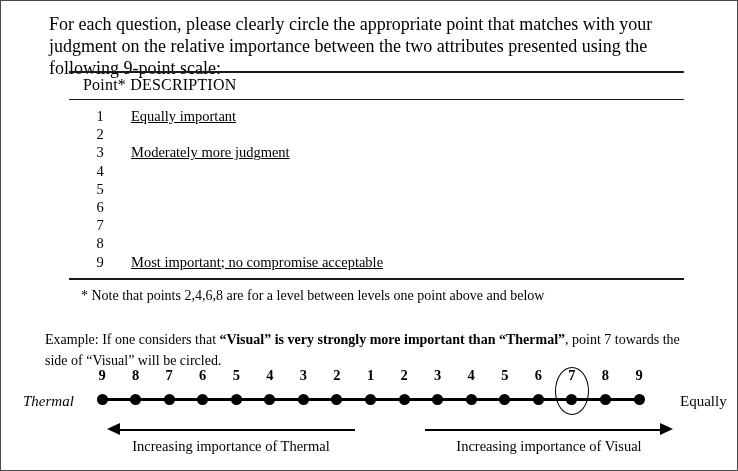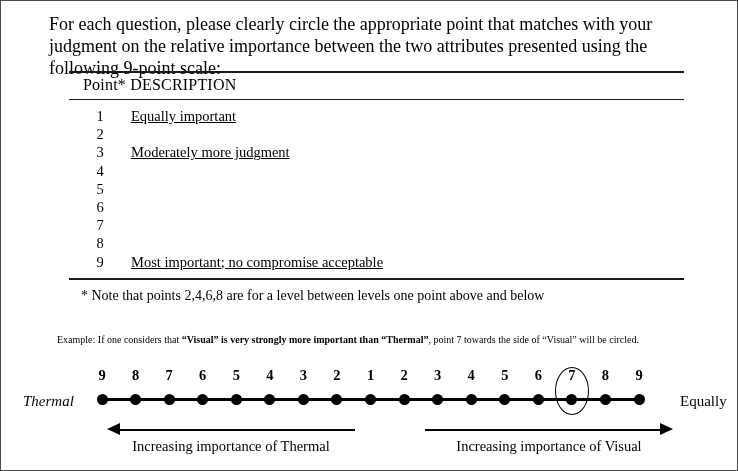--- a/index.html
+++ b/index.html
@@ -78,24 +78,24 @@
     position: absolute;
     left: 80px;
     top: 287px;
     font-size: 14px;
     white-space: nowrap;
   }
 
   
   .example {
     position: absolute;
-    left: 56px;
+    left: 44px;
     top: 328px;
     width: 650px;
-    font-size: 10px;
+    font-size: 14px;
     line-height: 21px;
   }
   .example b {
     font-weight: bold;
   }
 
   
   .diagram {
     position: absolute;
     left: 0;

